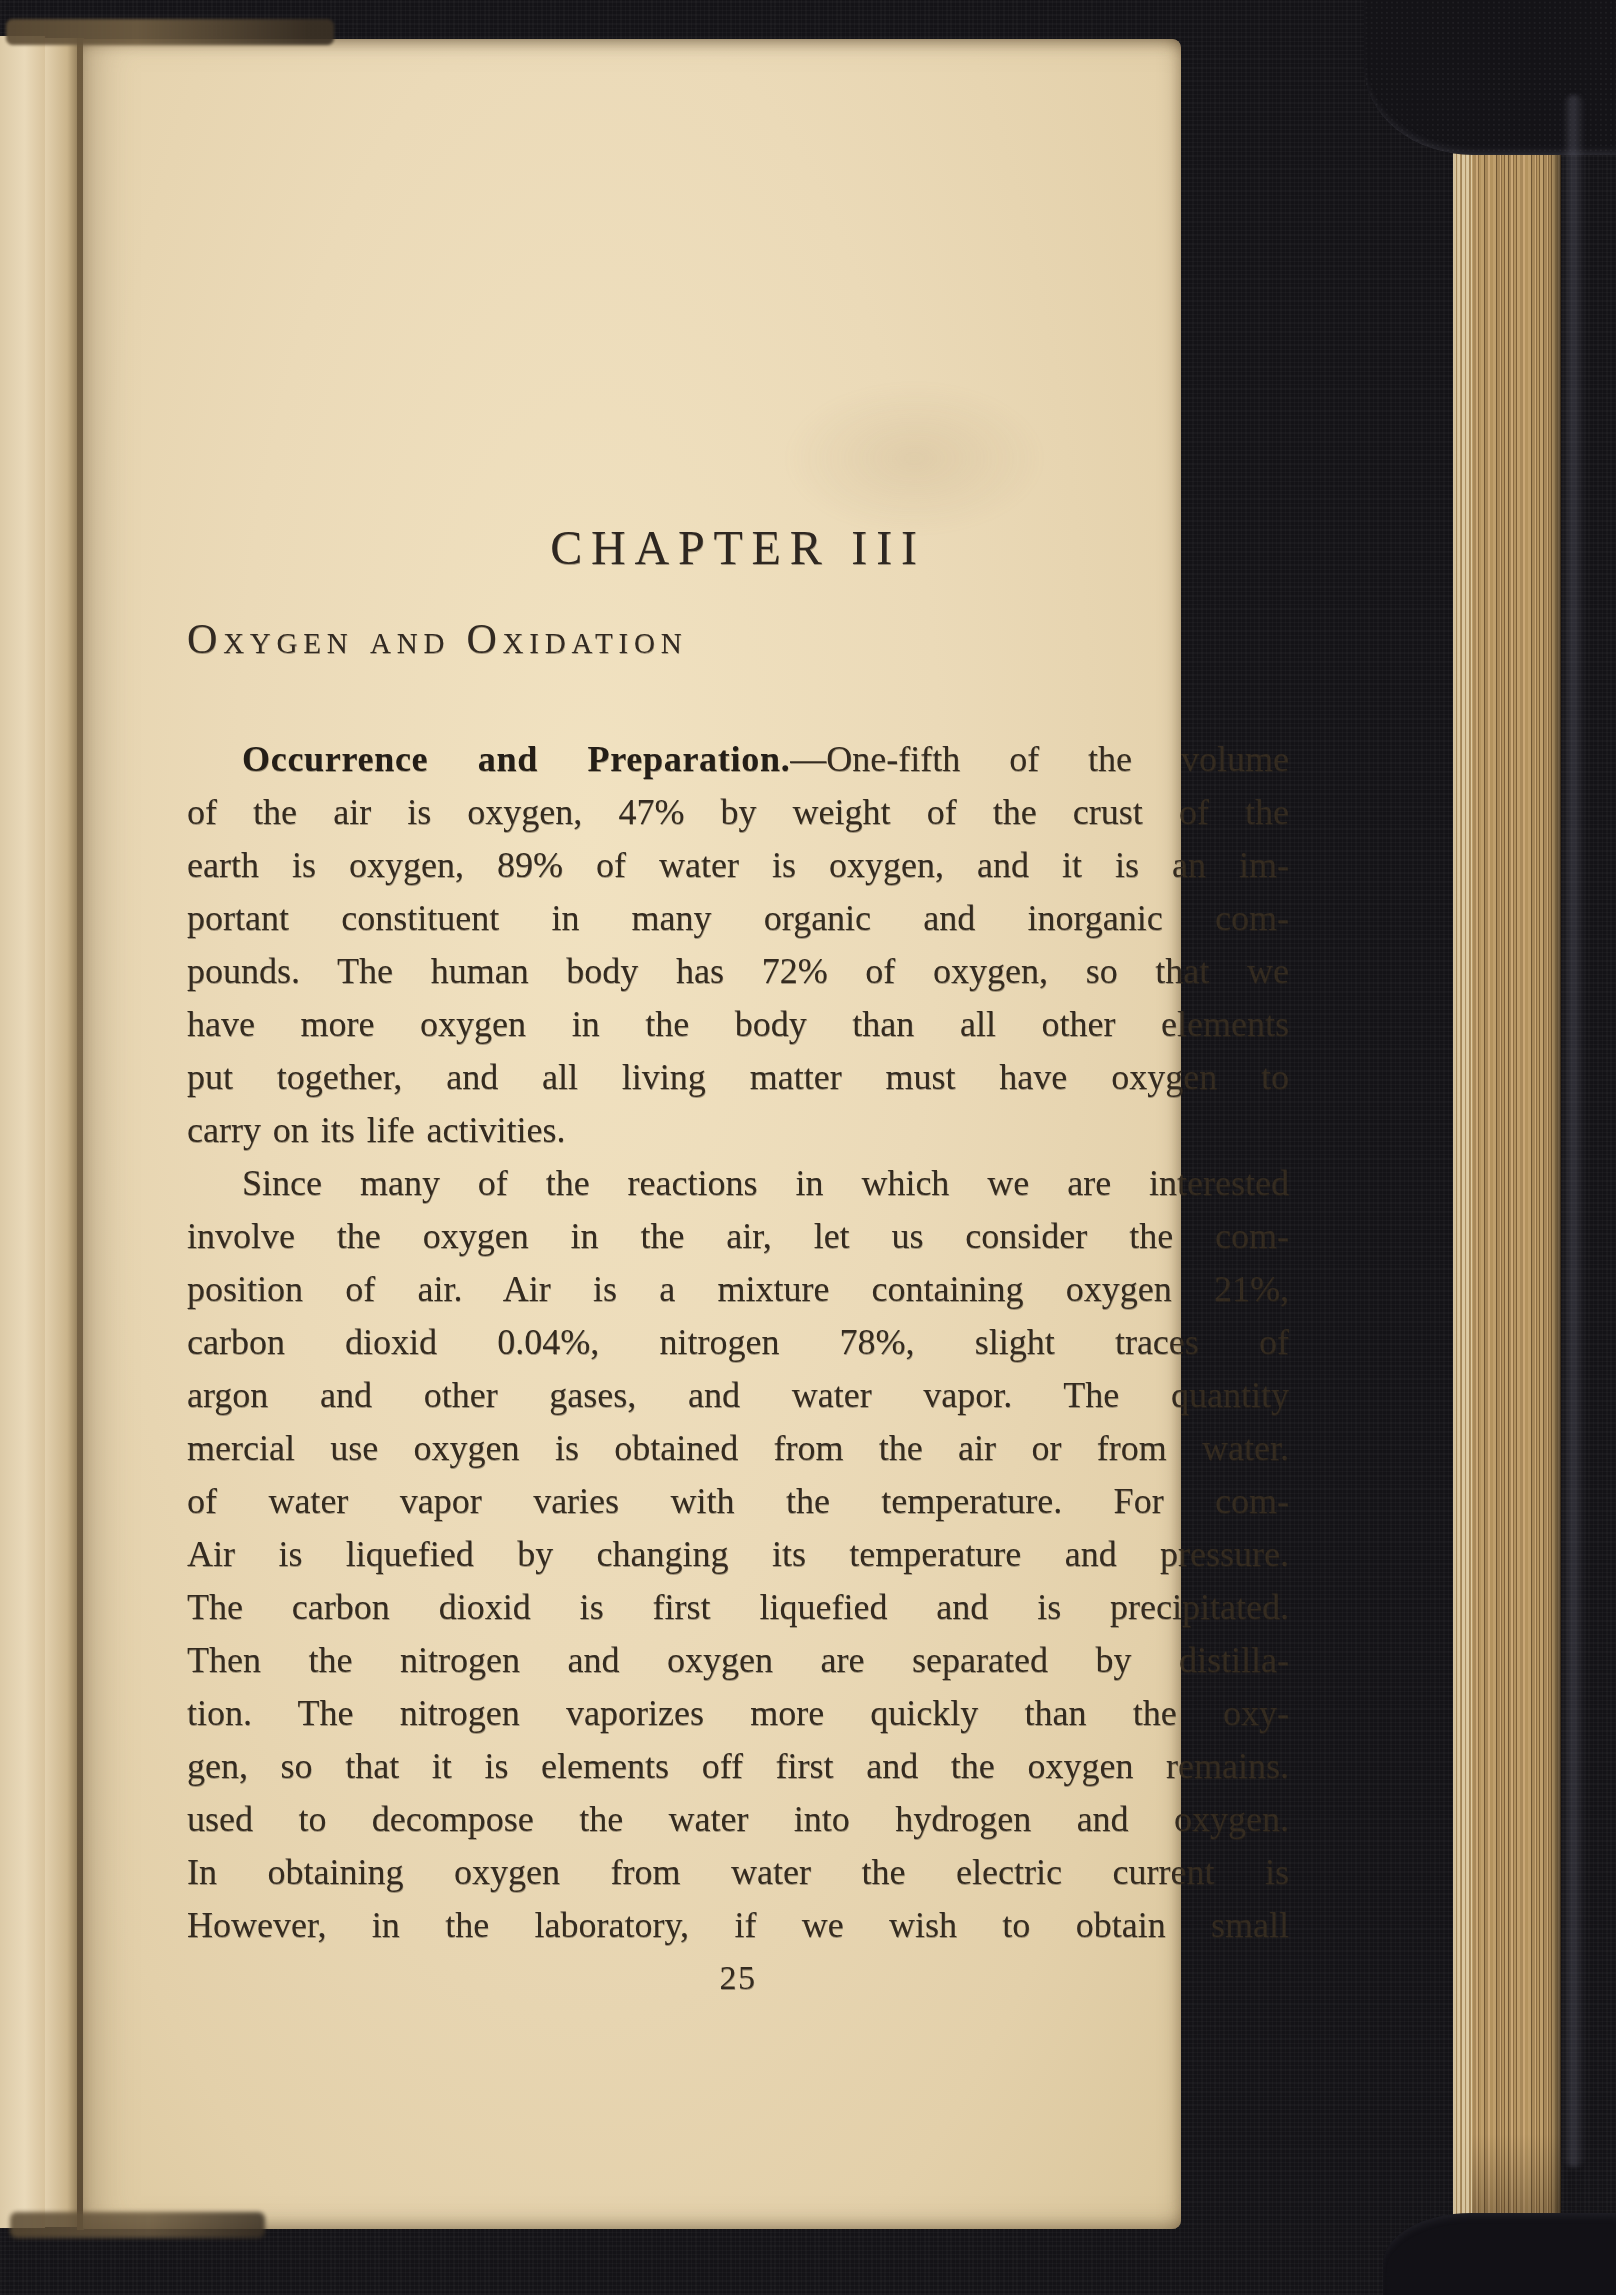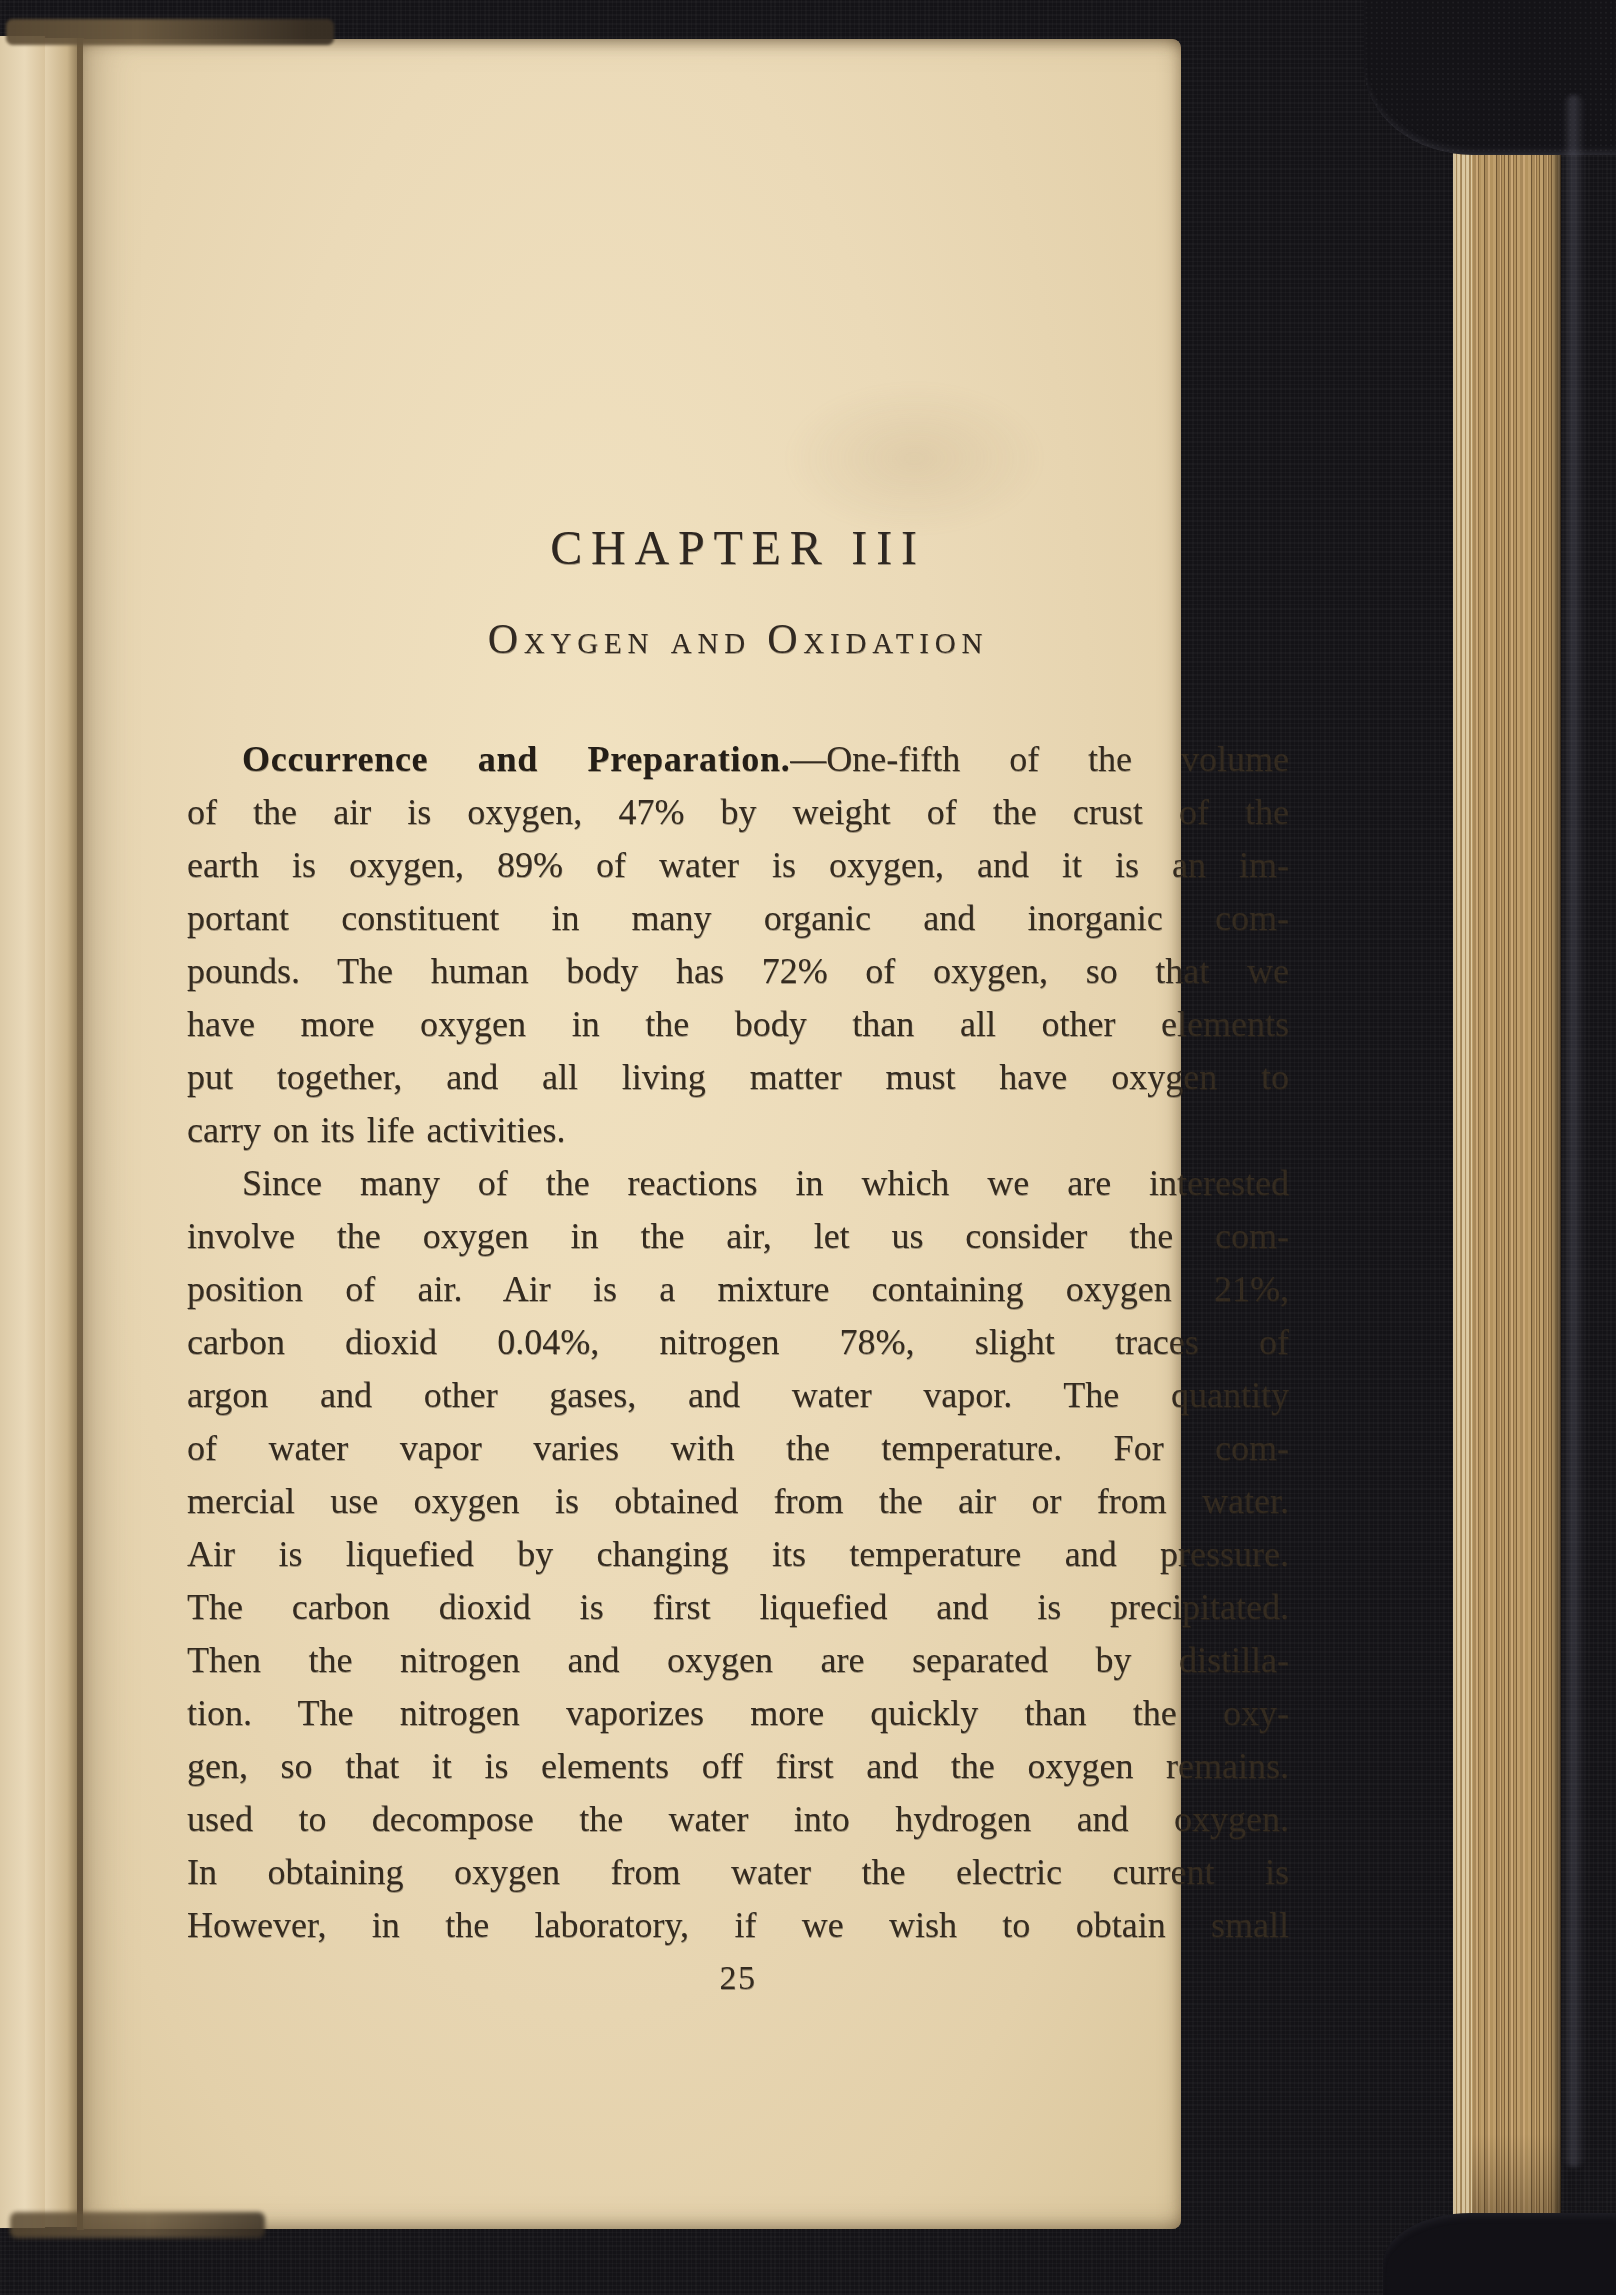--- a/index.html
+++ b/index.html
@@ -94,21 +94,21 @@
   .text-column {
     position:absolute; left:104px; top:474px; width:1102px;
     color:#342b20;
     text-shadow:0.4px 0.6px 0.5px rgba(52,42,30,.40);
   }
   .chapter-heading {
     text-align:center; font-size:48px; line-height:58px; letter-spacing:8.8px;
     color:#2e2721; font-weight:400; margin:5.8px 0 0 0;
   }
   .section-heading {
-    text-align:center; font-variant:small-caps; font-size:42px; line-height:53px;
+    font-variant:small-caps; font-size:42px; line-height:53px;
     letter-spacing:5.8px; color:#322a22; margin:36px 0 0 0; font-weight:400;
   }
   .body-text { margin-top:67px; font-size:36px; }
   .line {
     line-height:53px; height:53px; overflow:hidden;
     text-align:justify; text-align-last:justify; word-spacing:2.9px;
   }
   .line.no-just { text-align:left; text-align-last:left; }
   .line.indent { text-indent:55px; }
   .line b { font-weight:700; color:#241e17; letter-spacing:0.7px; }
@@ -142,22 +142,22 @@
             <div class="line">have more oxygen in the body than all other elements</div>
             <div class="line">put together, and all living matter must have oxygen to</div>
             <div class="line no-just">carry on its life activities.</div>
           </div>
           <div class="paragraph">
             <div class="line indent">Since many of the reactions in which we are interested</div>
             <div class="line">involve the oxygen in the air, let us consider the com-</div>
             <div class="line">position of air.  Air is a mixture containing oxygen 21%,</div>
             <div class="line">carbon dioxid 0.04%, nitrogen 78%, slight traces of</div>
             <div class="line">argon and other gases, and water vapor.  The quantity</div>
+            <div class="line">mercial use oxygen is obtained from the air or from water.</div>
             <div class="line">of water vapor varies with the temperature.  For com-</div>
-            <div class="line">mercial use oxygen is obtained from the air or from water.</div>
             <div class="line">Air is liquefied by changing its temperature and pressure.</div>
             <div class="line">The carbon dioxid is first liquefied and is precipitated.</div>
             <div class="line">Then the nitrogen and oxygen are separated by distilla-</div>
             <div class="line">tion.  The nitrogen vaporizes more quickly than the oxy-</div>
             <div class="line">gen, so that it is elements off first and the oxygen remains.</div>
             <div class="line">used to decompose the water into hydrogen and oxygen.</div>
             <div class="line">In obtaining oxygen from water the electric current is</div>
             <div class="line">However, in the laboratory, if we wish to obtain small</div>
           </div>
         </div>

